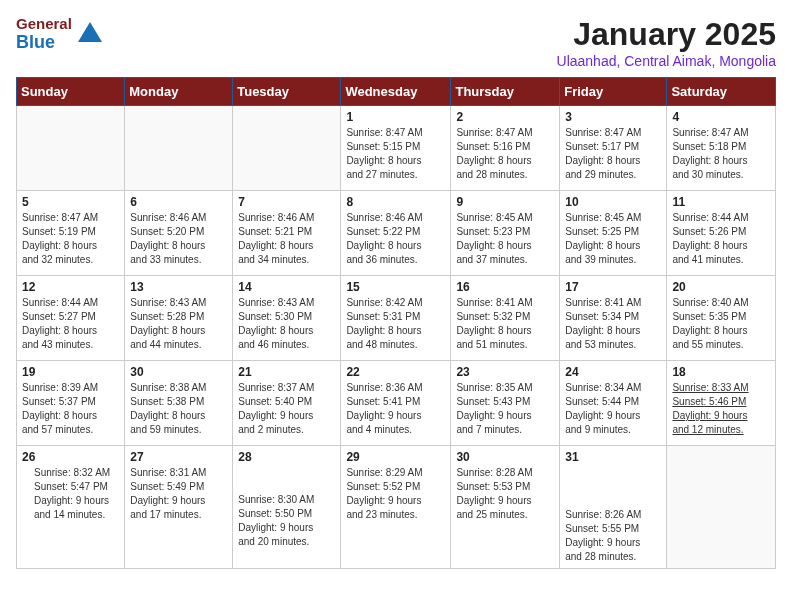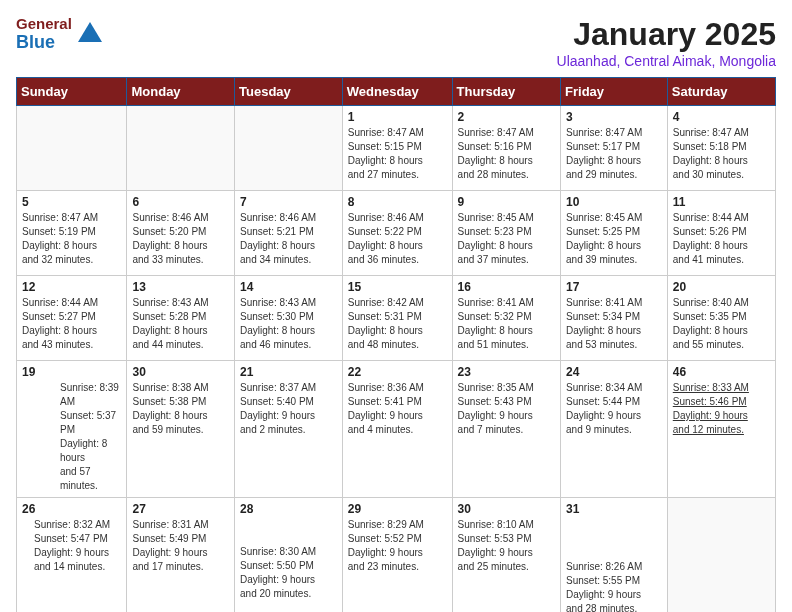--- a/index.html
+++ b/index.html
@@ -258,21 +258,21 @@
           <span class="day-number">20</span>
           <div class="day-info" style="white-space: pre-line;">Sunrise: 8:40 AM
 Sunset: 5:35 PM
 Daylight: 8 hours
 and 55 minutes.</div>
         </td>
       </tr>
       <tr class="week-row">
         <td>
           <span class="day-number">19</span>
-          <div class="day-info" style="white-space: pre-line; margin-left: 38px;">Sunrise: 8:39 AM
+          <div class="day-info" style="white-space: pre-line;">Sunrise: 8:39 AM
 Sunset: 5:37 PM
 Daylight: 8 hours
 and 57 minutes.</div>
         </td>
         <td>
           <span class="day-number">30</span>
           <div class="day-info" style="white-space: pre-line;">Sunrise: 8:38 AM
 Sunset: 5:38 PM
 Daylight: 8 hours
 and 59 minutes.</div>
@@ -299,21 +299,21 @@
 and 7 minutes.</div>
         </td>
         <td>
           <span class="day-number">24</span>
           <div class="day-info" style="white-space: pre-line;">Sunrise: 8:34 AM
 Sunset: 5:44 PM
 Daylight: 9 hours
 and 9 minutes.</div>
         </td>
         <td>
-          <span class="day-number">46</span>
+          <span class="day-number">18</span>
           <div class="day-info" style="white-space: pre-line; text-decoration: underline;">Sunrise: 8:33 AM
 Sunset: 5:46 PM
 Daylight: 9 hours
 and 12 minutes.</div>
         </td>
       </tr>
       <tr class="week-row">
         <td>
           <span class="day-number">26</span>
           <div class="day-info" style="white-space: pre-line; margin-left: 12px;">Sunrise: 8:32 AM
@@ -337,21 +337,21 @@
         </td>
         <td>
           <span class="day-number">29</span>
           <div class="day-info" style="white-space: pre-line;">Sunrise: 8:29 AM
 Sunset: 5:52 PM
 Daylight: 9 hours
 and 23 minutes.</div>
         </td>
         <td>
           <span class="day-number">30</span>
-          <div class="day-info" style="white-space: pre-line;">Sunrise: 8:10 AM
+          <div class="day-info" style="white-space: pre-line;">Sunrise: 8:28 AM
 Sunset: 5:53 PM
 Daylight: 9 hours
 and 25 minutes.</div>
         </td>
         <td>
           <span class="day-number">31</span>
           <div class="day-info" style="white-space: pre-line; margin-top: 44px;">Sunrise: 8:26 AM
 Sunset: 5:55 PM
 Daylight: 9 hours
 and 28 minutes.</div>

